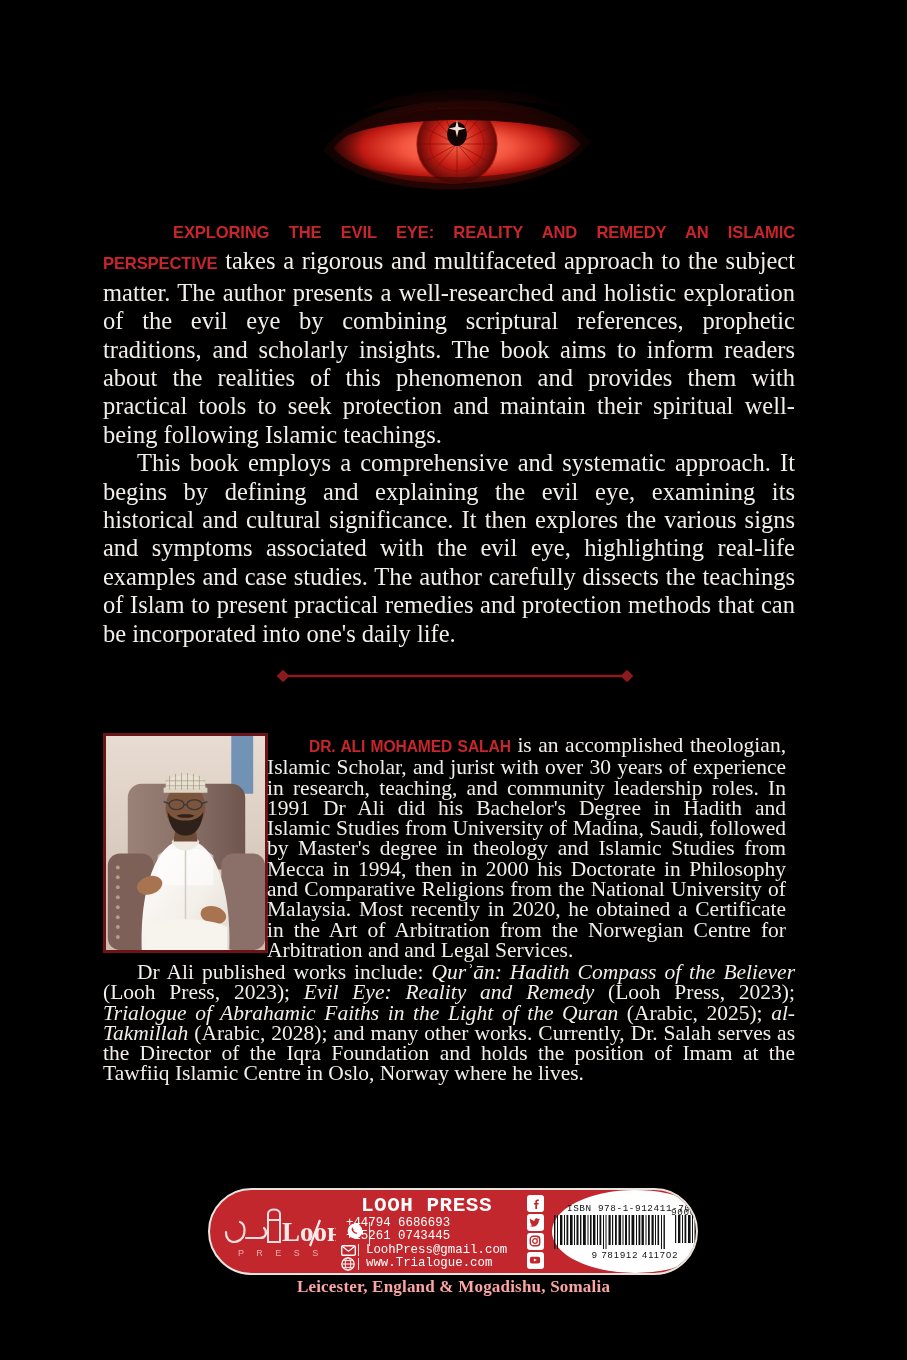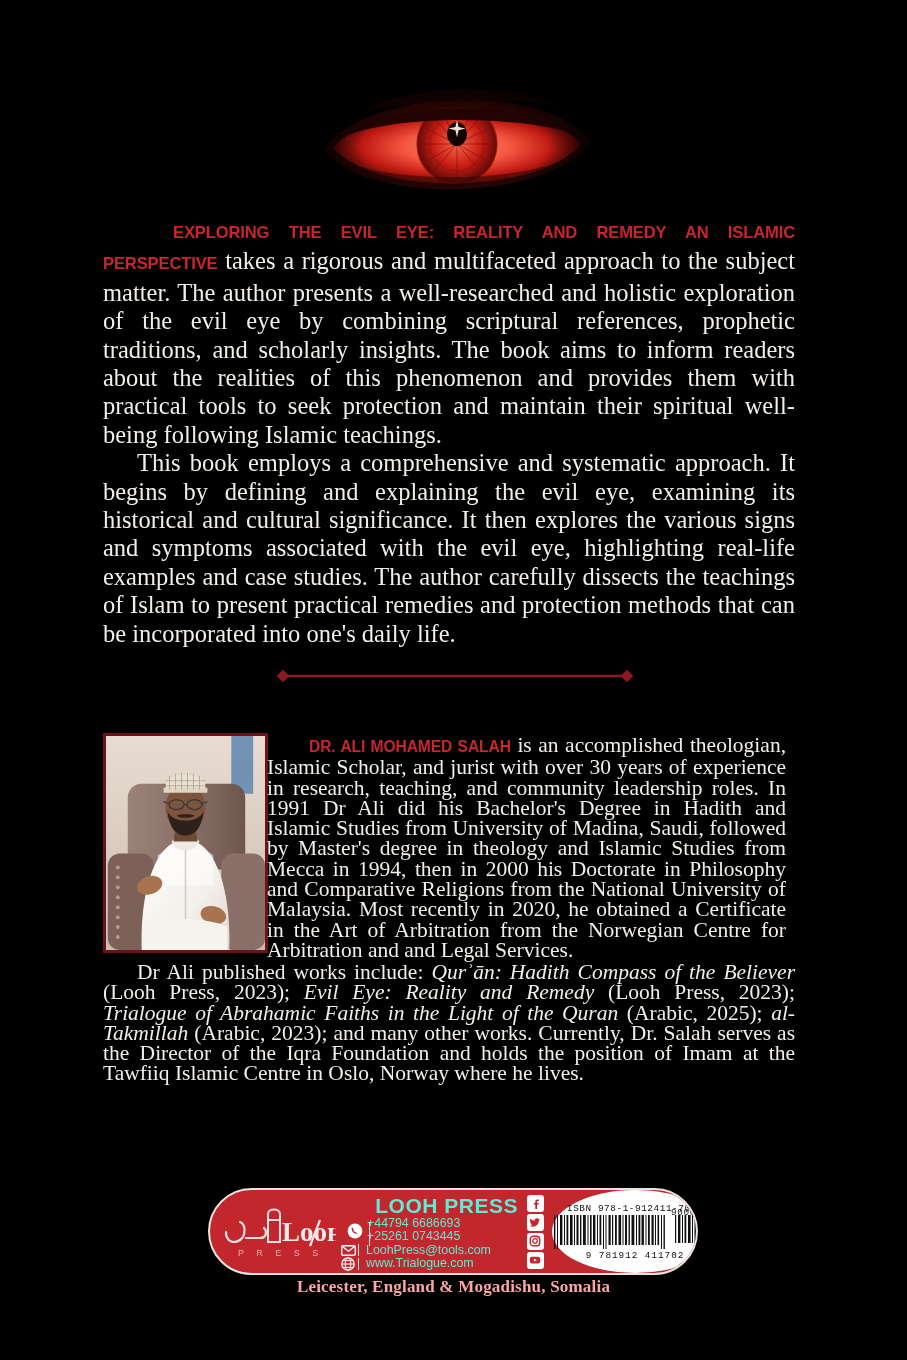--- a/index.html
+++ b/index.html
@@ -127,24 +127,23 @@
     width: 128px;
     height: 100%;
     position: relative;
     flex: 0 0 auto;
   }
   .logo-block svg { position: absolute; left: 6px; top: 12px; }
 
   .contact-block {
     flex: 0 0 auto;
     width: 180px;
-    color: #5eead4;
-    font-family: Liberation Sans, sans-serif;
+    color: #ffffff;
+    font-family: Liberation Mono, monospace;
     padding-top: 2px;
-    text-align: right;
   }
   .press-name {
     font-size: 21px;
     font-weight: bold;
     letter-spacing: 0.5px;
     line-height: 21px;
     margin-bottom: 1px;
     margin-left: 23px;
   }
   .contact-row {
@@ -164,21 +163,21 @@
     flex: 0 0 auto;
     border-left: 1px solid rgba(255,255,255,0.85);
     height: 12px;
     margin-right: 3px;
   }
   .contact-txt {
     font-size: 12.4px;
     line-height: 13.5px;
     white-space: nowrap;
   }
-  .phone-stack { margin-left: 29px; }
+  .phone-stack { margin-left: 8px; }
 
   .social-col {
     flex: 0 0 auto;
     width: 30px;
     display: flex;
     flex-direction: column;
     justify-content: center;
     align-items: center;
     gap: 2px;
     margin-left: 2px;
@@ -225,21 +224,21 @@
     font-family: "Liberation Mono", monospace;
     font-size: 9.3px;
     letter-spacing: 0.6px;
     color: #111;
     position: absolute;
     right: 16px;
     top: 17px;
   }
   .bars { display: block; }
   .barcode-digits {
-    font-family: Liberation Mono, monospace;
+    font-family: Liberation Sans, sans-serif;
     font-size: 9.3px;
     letter-spacing: 1px;
     color: #111;
     margin-top: 1px;
   }
 
   .imprint {
     position: absolute;
     left: 0;
     top: 1277px;
@@ -428,21 +427,21 @@
 
   <div class="bio">
     <p><span class="author-name">DR. ALI MOHAMED SALAH</span> <span>is an accomplished theologian, Islamic Scholar, and jurist with over 30 years of experience in research, teaching, and community leadership roles. In 1991 Dr Ali did his Bachelor's Degree in Hadith and Islamic Studies from University of Madina, Saudi, followed by Master's degree in theology and Islamic Studies from Mecca in 1994, then in 2000 his Doctorate in Philosophy and Comparative Religions from the National University of Malaysia. Most recently in 2020, he obtained a Certificate in the Art of Arbitration from the Norwegian Centre for Arbitration and and Legal Services.</span></p>
   </div>
 
   <div class="bio2">
     <p><span>Dr Ali published works include:</span>
       <em>Qurʾān: Hadith Compass of the Believer</em> <span>(Looh Press, 2023);</span>
       <em>Evil Eye: Reality and Remedy</em> <span>(Looh Press, 2023);</span>
       <em>Trialogue of Abrahamic Faiths in the Light of the Quran</em> <span>(Arabic, 2025);</span>
-      <em>al-Takmillah</em> <span>(Arabic, 2023); and</span>
+      <em>al-Takmillah</em> <span>(Arabic, 2028); and</span>
       <span>many other works. Currently, Dr. Salah serves as the Director of the Iqra Foundation and holds the position of Imam at the Tawfiiq Islamic Centre in Oslo, Norway where he lives.</span>
     </p>
   </div>
 
   <div class="pub-bar">
 
     <div class="logo-block">
       <svg width="120" height="62" viewBox="0 0 120 62" xmlns="http://www.w3.org/2000/svg">
 
         <g fill="none" stroke="#f2dede" stroke-width="2.2" stroke-linecap="round">
@@ -480,21 +479,21 @@
       </div>
 
       <div class="contact-row">
         <span class="contact-ico">
           <svg width="15" height="11" viewBox="0 0 15 11">
               <rect x="0.7" y="0.7" width="13.6" height="9.6" rx="1.4" fill="none" stroke="#fff" stroke-width="1.4"></rect>
               <path d="M1.4,1.6 L7.5,6.2 L13.6,1.6" fill="none" stroke="#fff" stroke-width="1.3"></path>
             </svg>
         </span>
         <span class="contact-sep"></span>
-        <span class="contact-txt">LoohPress@tools.com</span>
+        <span class="contact-txt">LoohPress@gmail.com</span>
       </div>
 
       <div class="contact-row">
         <span class="contact-ico">
           <svg width="14" height="14" viewBox="0 0 14 14">
               <circle cx="7" cy="7" r="6.2" fill="none" stroke="#fff" stroke-width="1.3"></circle>
               <ellipse cx="7" cy="7" rx="2.8" ry="6.2" fill="none" stroke="#fff" stroke-width="1"></ellipse>
               <line x1="0.9" y1="7" x2="13.1" y2="7" stroke="#fff" stroke-width="1"></line>
               <line x1="2" y1="3.6" x2="12" y2="3.6" stroke="#fff" stroke-width="0.9"></line>
               <line x1="2" y1="10.4" x2="12" y2="10.4" stroke="#fff" stroke-width="0.9"></line>

